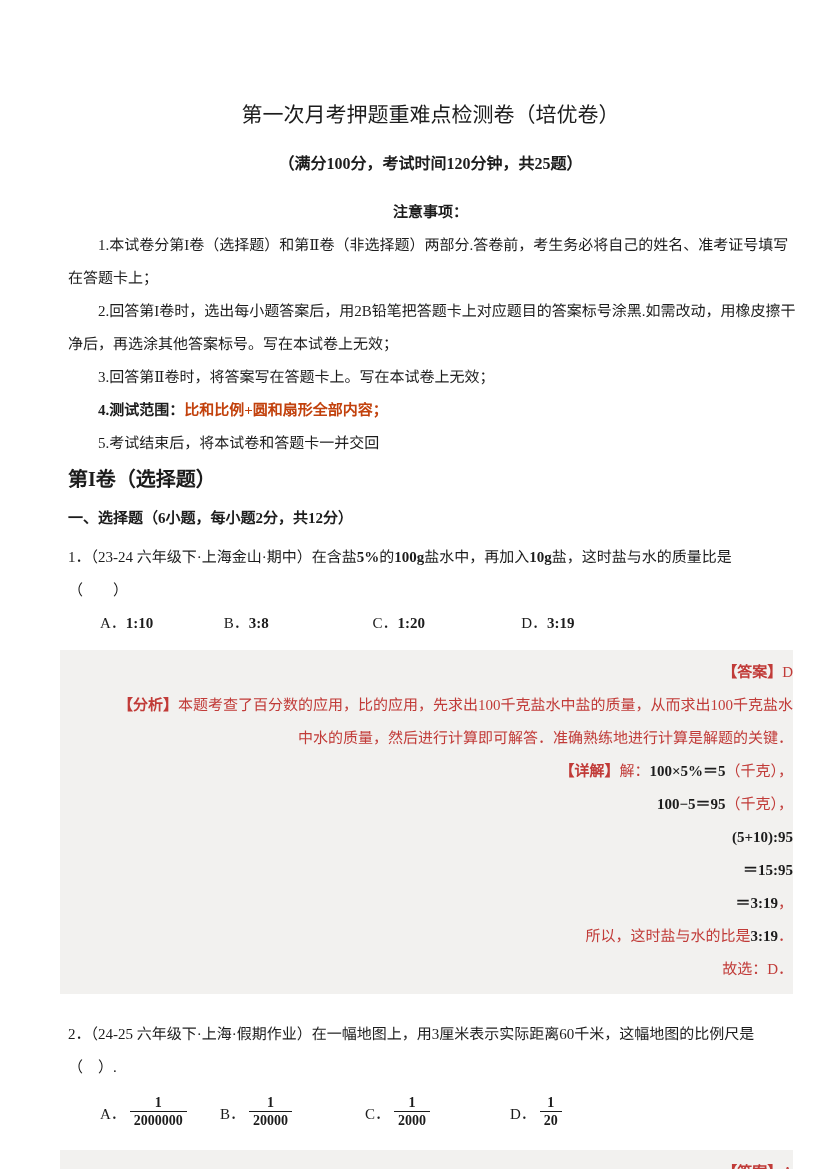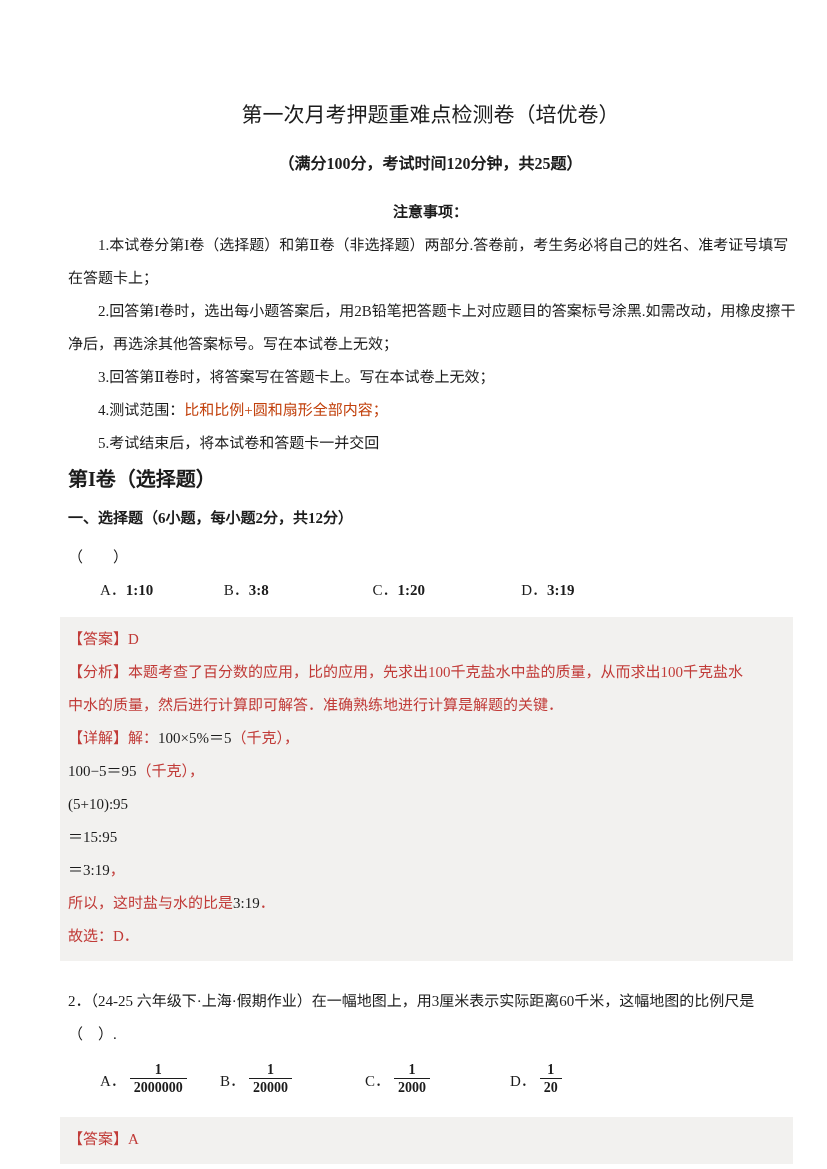--- a/index.html
+++ b/index.html
@@ -7,39 +7,39 @@
     width:827px;height:1169px;box-sizing:border-box;
     padding:100px 34px 0 68px;
     background:#fff;overflow:hidden;
     font-family:"Liberation Serif","DejaVu Serif",serif;
     font-size:15px;color:#1c1c1c;
   }
   .doc-title{font-size:21px;line-height:31px;font-weight:normal;text-align:center;margin:0 0 21px;}
   .doc-subtitle{font-size:16px;line-height:24px;font-weight:bold;text-align:center;margin:0 0 20px;}
   .line{line-height:33px;white-space:nowrap;}
   .indent{text-indent:2em;}
-  .b{font-weight:normal;}
+  .b{font-weight:bold;}
   .red{color:#c13b38;}
   .dred{color:#c2410c;}
   .notice-heading{font-weight:bold;text-align:center;}
   .section-heading{font-size:20px;line-height:30px;font-weight:bold;text-align:left;margin:4px 0 8px;}
   .group-heading{font-size:15px;line-height:33px;font-weight:bold;}
   .stem{margin-top:6px;}
   .options-row{line-height:33px;padding-left:32px;white-space:nowrap;}
   .opt{display:inline-block;}
   .opt-a{width:120px;}
   .opt-b{width:145px;}
   .opt-c{width:145px;}
   .opt-val{font-weight:bold;}
   .answer-block{
     background:#f2f1ef;
     margin:10px 0 0 -8px;
     padding:6px 0 8px 8px;
   }
-  .answer-block .line{line-height:33px;}
+  .answer-block .line{line-height:33px;text-align:right;}
   .frac-row{padding-left:32px;margin-top:4px;height:48px;display:flex;align-items:center;white-space:nowrap;}
   .frac-opt{display:inline-flex;align-items:center;}
   .frac-opt.w-a{width:120px;}
   .frac-opt.w-b{width:145px;}
   .frac-opt.w-c{width:145px;}
   .frac{display:inline-block;text-align:center;vertical-align:middle;margin-left:4px;}
   .frac .num{display:block;font-size:14px;line-height:17px;font-weight:bold;border-bottom:1.5px solid #1c1c1c;padding:0 4px;}
   .frac .den{display:block;font-size:14px;line-height:18px;font-weight:bold;padding:0 4px;}
   .answer-strip{margin-top:14px;}
 </style>
@@ -59,20 +59,21 @@
     <div class="line">净后，再选涂其他答案标号。写在本试卷上无效；</div>
     <div class="line indent">3.回答第Ⅱ卷时，将答案写在答题卡上。写在本试卷上无效；</div>
     <div class="line indent"><span class="b">4.测试范围：</span><span class="b dred">比和比例+圆和扇形全部内容；</span></div>
     <div class="line indent">5.考试结束后，将本试卷和答题卡一并交回</div>
   </div>
 
   <div class="section-heading">第I卷（选择题）</div>
   <div class="group-heading">一、选择题（6小题，每小题2分，共12分）</div>
 
   <div class="stem">
+    <div class="line"><span>1．（23-24 六年级下·上海金山·期中）在含盐</span><span class="b">5%</span><span>的</span><span class="b">100g</span><span>盐水中，再加入</span><span class="b">10g</span><span>盐，这时盐与水的质量比是</span></div>
     <div class="line">（　　）</div>
   </div>
 
   <div class="options-row">
     <span class="opt opt-a"><span>A．</span><span class="opt-val">1:10</span></span>
     <span class="opt opt-b"><span>B．</span><span class="opt-val">3:8</span></span>
     <span class="opt opt-c"><span>C．</span><span class="opt-val">1:20</span></span>
     <span class="opt"><span>D．</span><span class="opt-val">3:19</span></span>
   </div>
 

